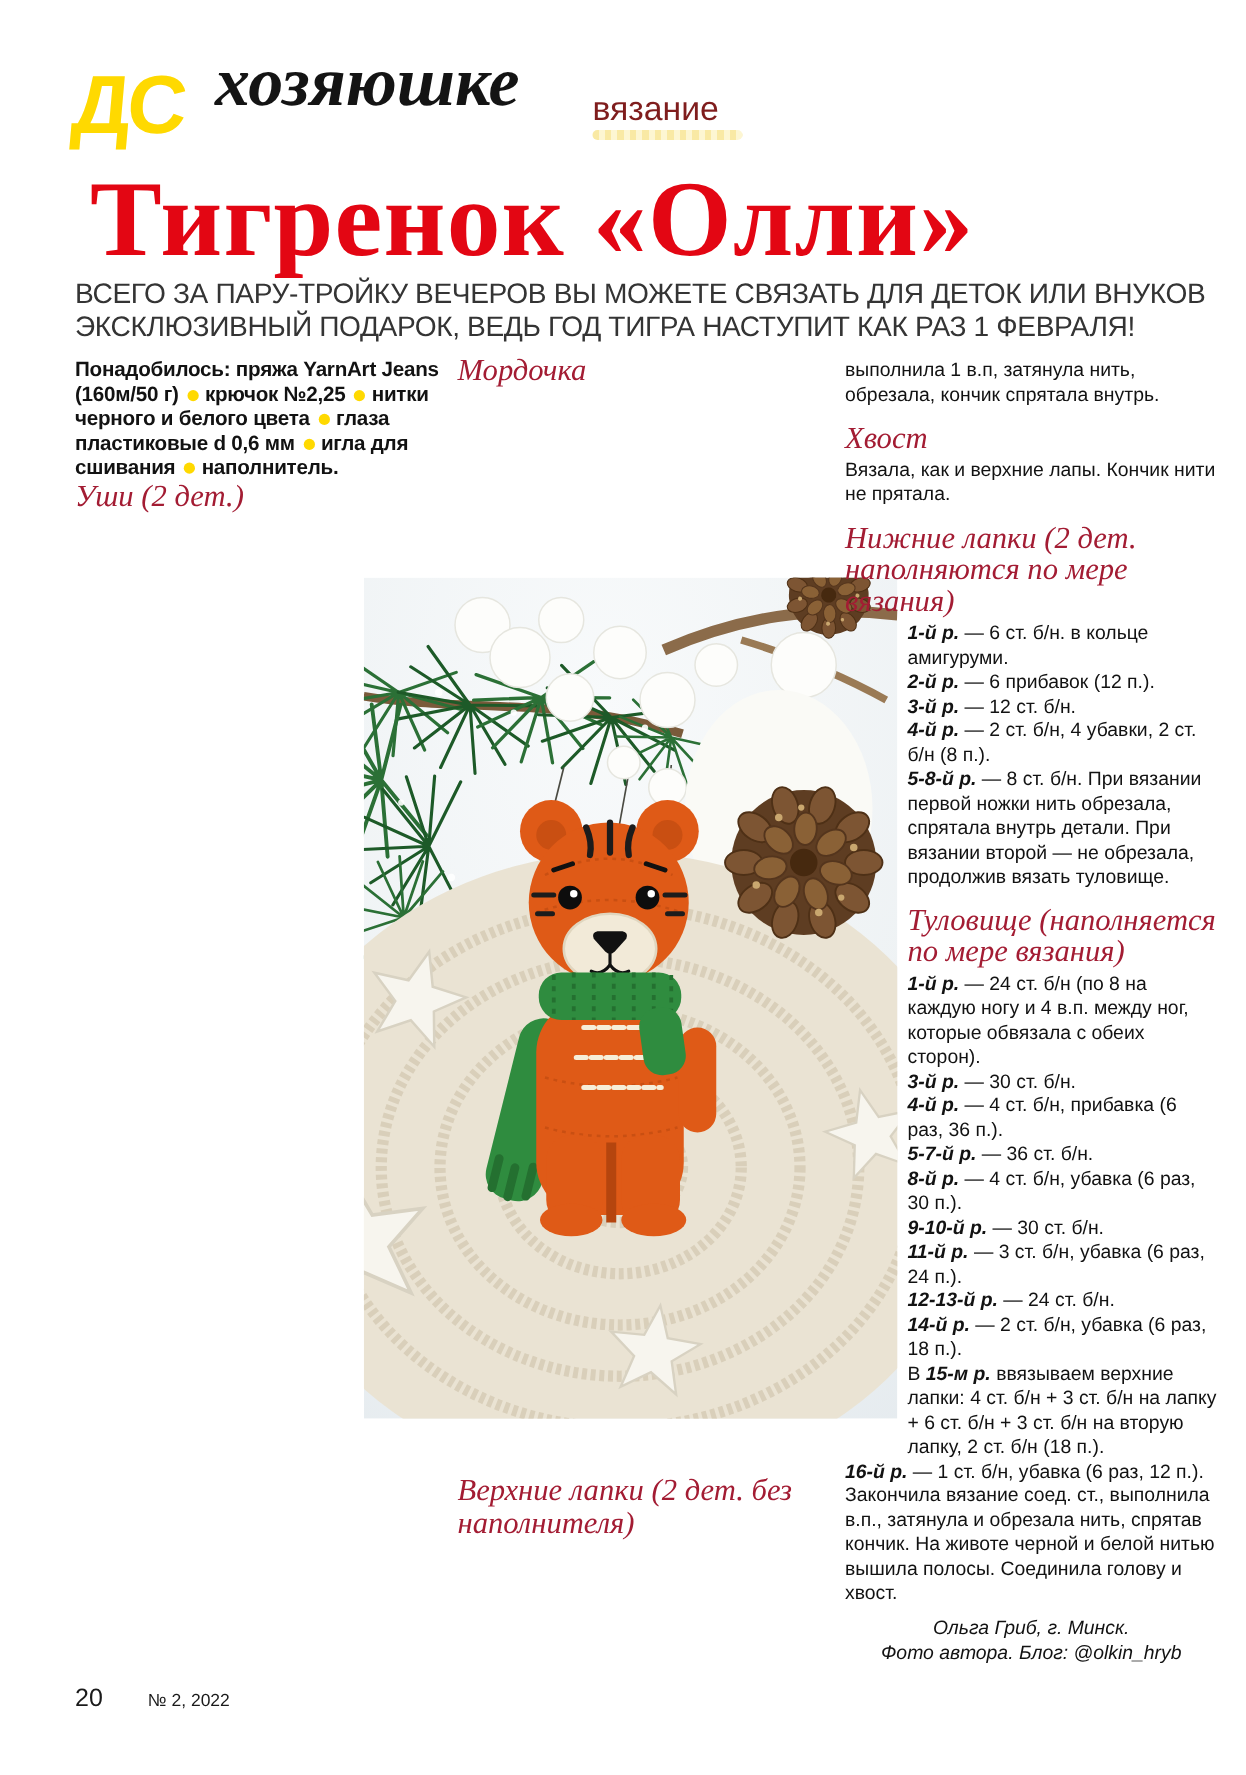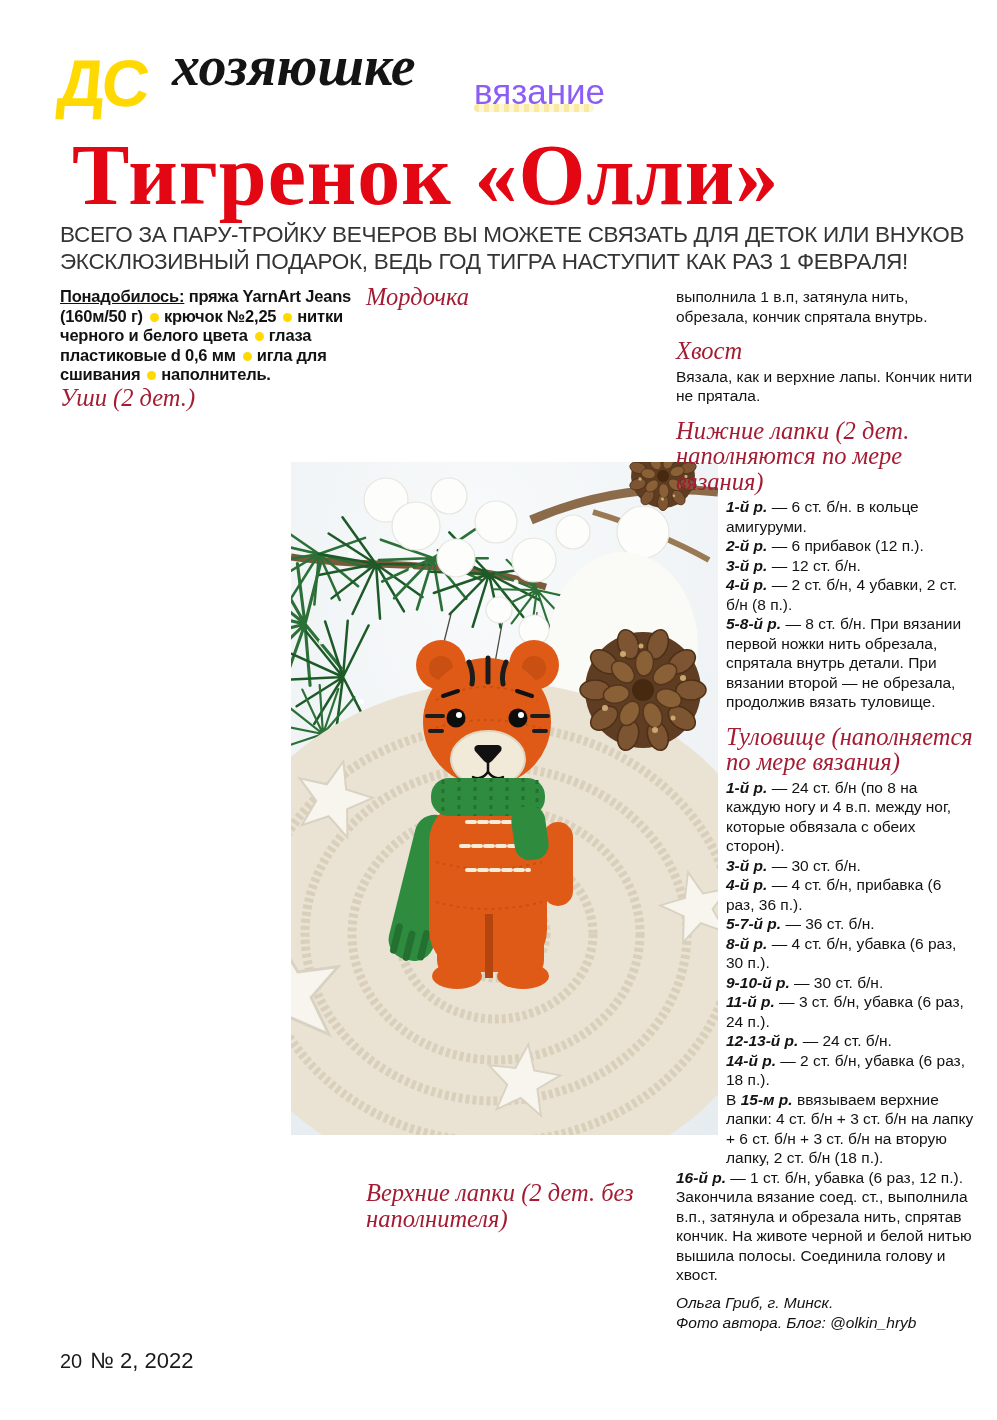--- a/index.html
+++ b/index.html
@@ -8,48 +8,48 @@
     font-family:"Liberation Sans","DejaVu Sans",sans-serif;color:#121212;
     overflow:hidden;
     --yellow:#ffd900;--red-title:#e30613;--red-heading:#a31c33;
   }
   .abs{position:absolute;}
   
   .logo-dc{left:58px;top:50px;font-size:66px;line-height:1;font-weight:bold;
     color:var(--yellow);transform:skewX(-5deg);letter-spacing:-3px;}
   .logo-script{left:172px;top:38px;font-size:56px;line-height:1;
     font-family:"Liberation Serif","DejaVu Serif",serif;font-style:italic;font-weight:bold;color:#141414;}
-  .logo-tag{left:474px;top:74px;font-size:35px;line-height:1;color:#8b5cf6;}
+  .logo-tag{left:474px;top:74px;font-size:27px;line-height:1;color:#7f1d1d;}
   .logo-tag-underline{left:474px;top:104px;width:120px;height:8px;
     background:repeating-linear-gradient(90deg,#f9e9a4 0 5px,#fdf6d2 5px 10px);border-radius:4px;}
   .title{left:56px;top:116px;font-size:86px;line-height:1;font-weight:bold;
     font-family:"Liberation Serif","DejaVu Serif",serif;color:var(--red-title);letter-spacing:1px;white-space:nowrap;}
   .deck{left:60px;top:222px;width:880px;color:#343434;font-size:22.5px;line-height:26.5px;letter-spacing:-0.3px;}
   .deck div{white-space:nowrap;}
   
   .col{position:absolute;z-index:2;}
   .col p{margin:0;}
   .col-left{left:60px;top:287px;width:292px;font-size:16px;line-height:19.5px;}
   .col-mid-top{left:366px;top:284px;width:297px;font-size:15px;line-height:16.8px;}
   .col-mid-bottom{left:366px;top:1140px;width:301px;font-size:16px;line-height:19px;margin-top:40px;}
   .col-right{left:676px;top:287px;width:298px;font-size:15.5px;line-height:19.5px;}
   .materials{font-weight:bold;font-size:16.5px;line-height:19.5px;letter-spacing:-0.2px;}
-  .materials-label{text-decoration:underline;}
+  .materials-label{}
   .bullet{display:inline-block;width:9px;height:9px;border-radius:50%;
     background:var(--yellow);margin:0 5px 0 7px;}
   .section-heading{font-family:"Liberation Serif","DejaVu Serif",serif;font-style:italic;
     color:var(--red-heading);font-size:24.5px;line-height:25.5px;font-weight:normal;margin:12px 0 3px;}
   .section-heading:first-child{margin-top:0;}
   .row-label{font-weight:bold;font-style:italic;}
   .photo-spacer{float:left;width:50px;height:652px;}
-  .byline{text-align:left;font-style:italic;font-size:15.5px;line-height:20px;}
+  .byline{text-align:center;font-style:italic;font-size:15.5px;line-height:20px;}
   .byline-first{margin-top:8px !important;}
   
   .footer{left:60px;top:1348px;font-size:20px;color:#1a1a1a;}
-  .footer .issue{font-size:22px;margin-left:8px;}
+  .footer .issue{font-size:14px;margin-left:36px;}
   
   .photo{left:291px;top:462px;width:427px;height:673px;z-index:1;overflow:hidden;}
 </style>
 </head>
 <body style="--yellow: #ffd900; --red-title: #e30613; --red-heading: #a31c33;">
 
 <div class="abs logo-dc">ДС</div>
 <div class="abs logo-script">хозяюшке</div>
 <div class="abs logo-tag">вязание</div>
 <div class="abs logo-tag-underline"></div>

